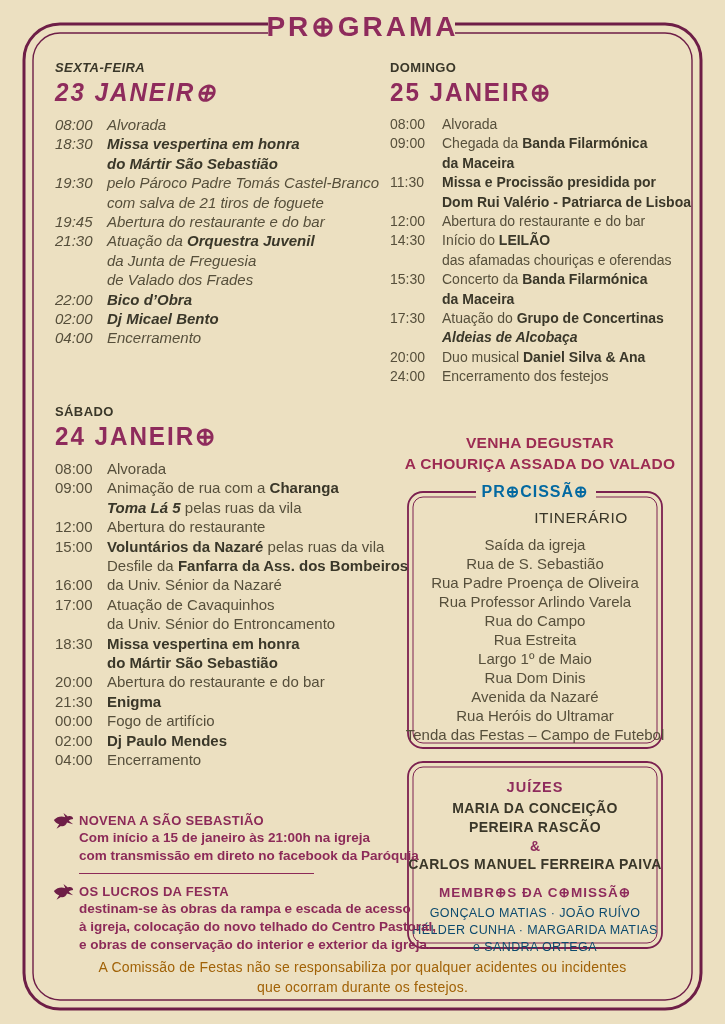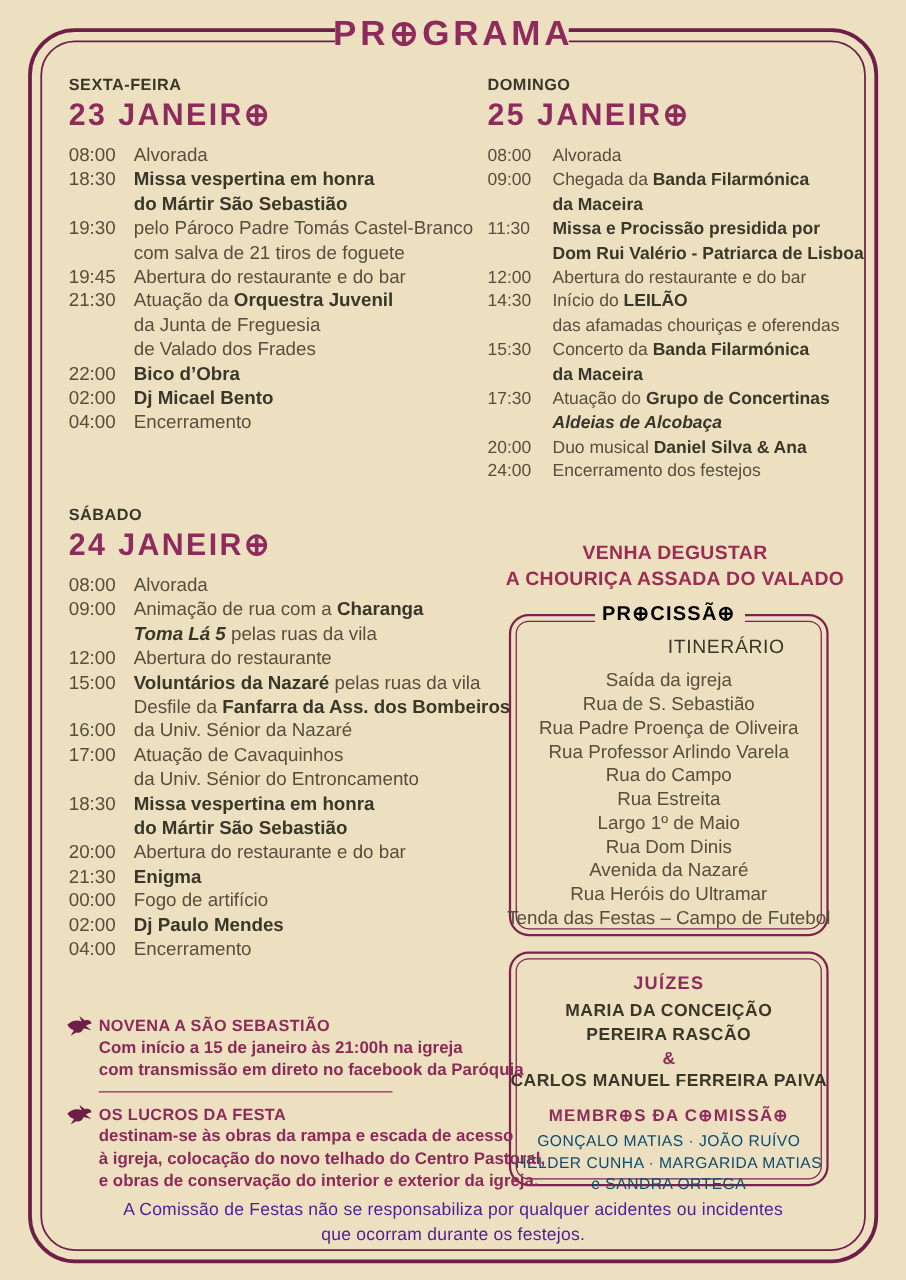--- a/index.html
+++ b/index.html
@@ -10,21 +10,21 @@
     -webkit-font-smoothing:antialiased;
   }
   #frame-svg{position:absolute;left:0;top:0;width:725px;height:1024px;pointer-events:none;}
 
   .poster-title{
     position:absolute;top:10px;left:0;width:100%;text-align:center;
     font-size:28px;font-weight:bold;letter-spacing:3px;color:#8e2b5c;
   }
 
   .day{position:absolute;width:335px;}
-  #day-0{left:55px;top:60px;}
+  #day-0{left:55px;top:60px;font-style:italic;}
   #day-1{left:55px;top:404px;}
   #day-2{left:390px;top:60px;width:322px;}
   .day-label{font-size:13px;font-weight:bold;color:#3a3729;letter-spacing:.4px;line-height:16px;}
   .day-date{
     font-size:25px;font-weight:bold;color:#8e2b5c;letter-spacing:2px;line-height:30px;
     transform:scaleX(.97);transform-origin:left;margin-top:1px;
   }
   .events{margin-top:8px;}
   .row{display:flex;font-size:15px;line-height:19.4px;color:#564f3b;}
   #day-2 .row{font-size:14px;}
@@ -33,21 +33,21 @@
   .b{font-weight:bold;color:#3a3729;}
   .i{font-style:italic;}
 
   .tasting{
     position:absolute;left:385px;top:432px;width:310px;text-align:center;
     color:#9c2b52;font-weight:bold;font-size:15.5px;line-height:21px;letter-spacing:.3px;
   }
 
   .box-title{
     position:absolute;left:408px;top:484px;width:254px;text-align:center;
-    font-size:16px;font-weight:bold;color:#000000;letter-spacing:1px;line-height:16px;
+    font-size:16px;font-weight:bold;color:#0369a1;letter-spacing:1px;line-height:16px;
   }
   .itinerario{
     position:absolute;left:408px;top:509px;width:254px;text-align:center;
     font-size:15.5px;font-weight:normal;color:#3a3729;letter-spacing:.5px;margin-left:46px;
   }
   .stops{
     position:absolute;left:398px;top:535px;width:274px;text-align:center;
     font-size:15px;line-height:19px;color:#564f3b;
   }
   .stop{white-space:nowrap;}
@@ -64,21 +64,21 @@
 
   .notes{position:absolute;left:55px;top:812px;width:335px;}
   .note{position:relative;padding-left:24px;color:#8c2a58;}
   .note-title{font-size:13px;font-weight:bold;letter-spacing:.3px;line-height:17px;}
   .note-line{font-size:13.5px;font-weight:bold;line-height:18px;white-space:nowrap;}
   .bird{position:absolute;left:-2px;top:0px;width:21px;height:21px;fill:#6e1e47;}
   .note-divider{width:235px;border-top:1.5px solid #8c2a58;margin:8px 0 9px 24px;}
 
   .footer{
     position:absolute;left:0;top:957px;width:100%;text-align:center;
-    font-size:14px;line-height:20px;color:#4c1d95;letter-spacing:.2px;
+    font-size:14px;line-height:20px;color:#a16207;letter-spacing:.2px;
   }
 </style>
 </head>
 <body>
 
 <div class="page">
 
   <svg id="frame-svg" viewBox="0 0 725 1024" fill="none">
       <path d="M 24 60 A 36 36 0 0 1 60 24 L 268 24 M 455 24 L 665 24 A 36 36 0 0 1 701 60 L 701 973 A 36 36 0 0 1 665 1009 L 60 1009 A 36 36 0 0 1 24 973 L 24 60" stroke="#6e1e47" stroke-width="3" fill="none"></path>
       <path d="M 33 60 A 27 27 0 0 1 60 33 L 268 33 M 455 33 L 665 33 A 27 27 0 0 1 692 60 L 692 973 A 27 27 0 0 1 665 1000 L 60 1000 A 27 27 0 0 1 33 973 L 33 60" stroke="#6e1e47" stroke-width="1.4" fill="none"></path>

